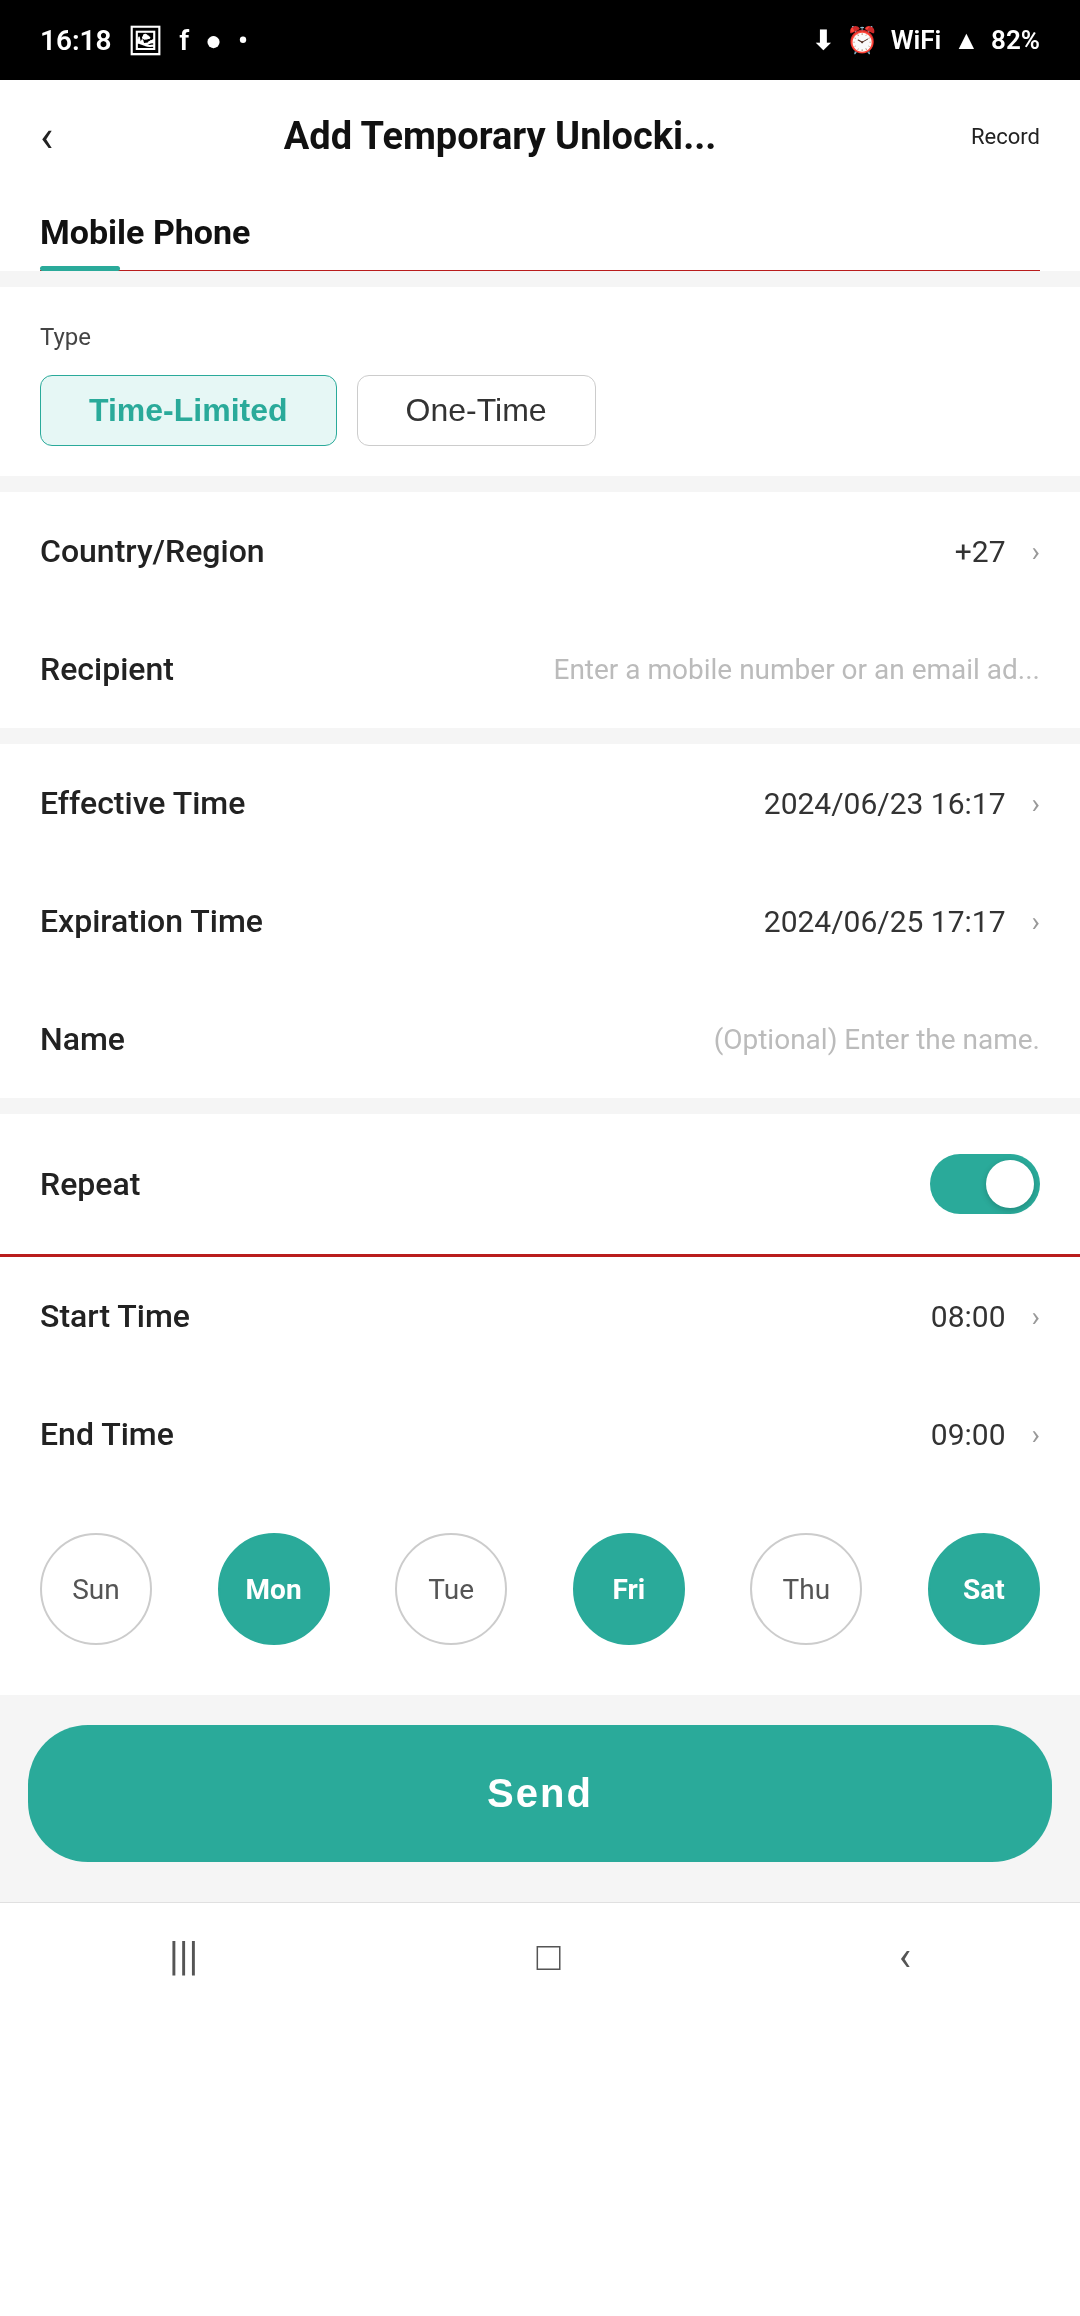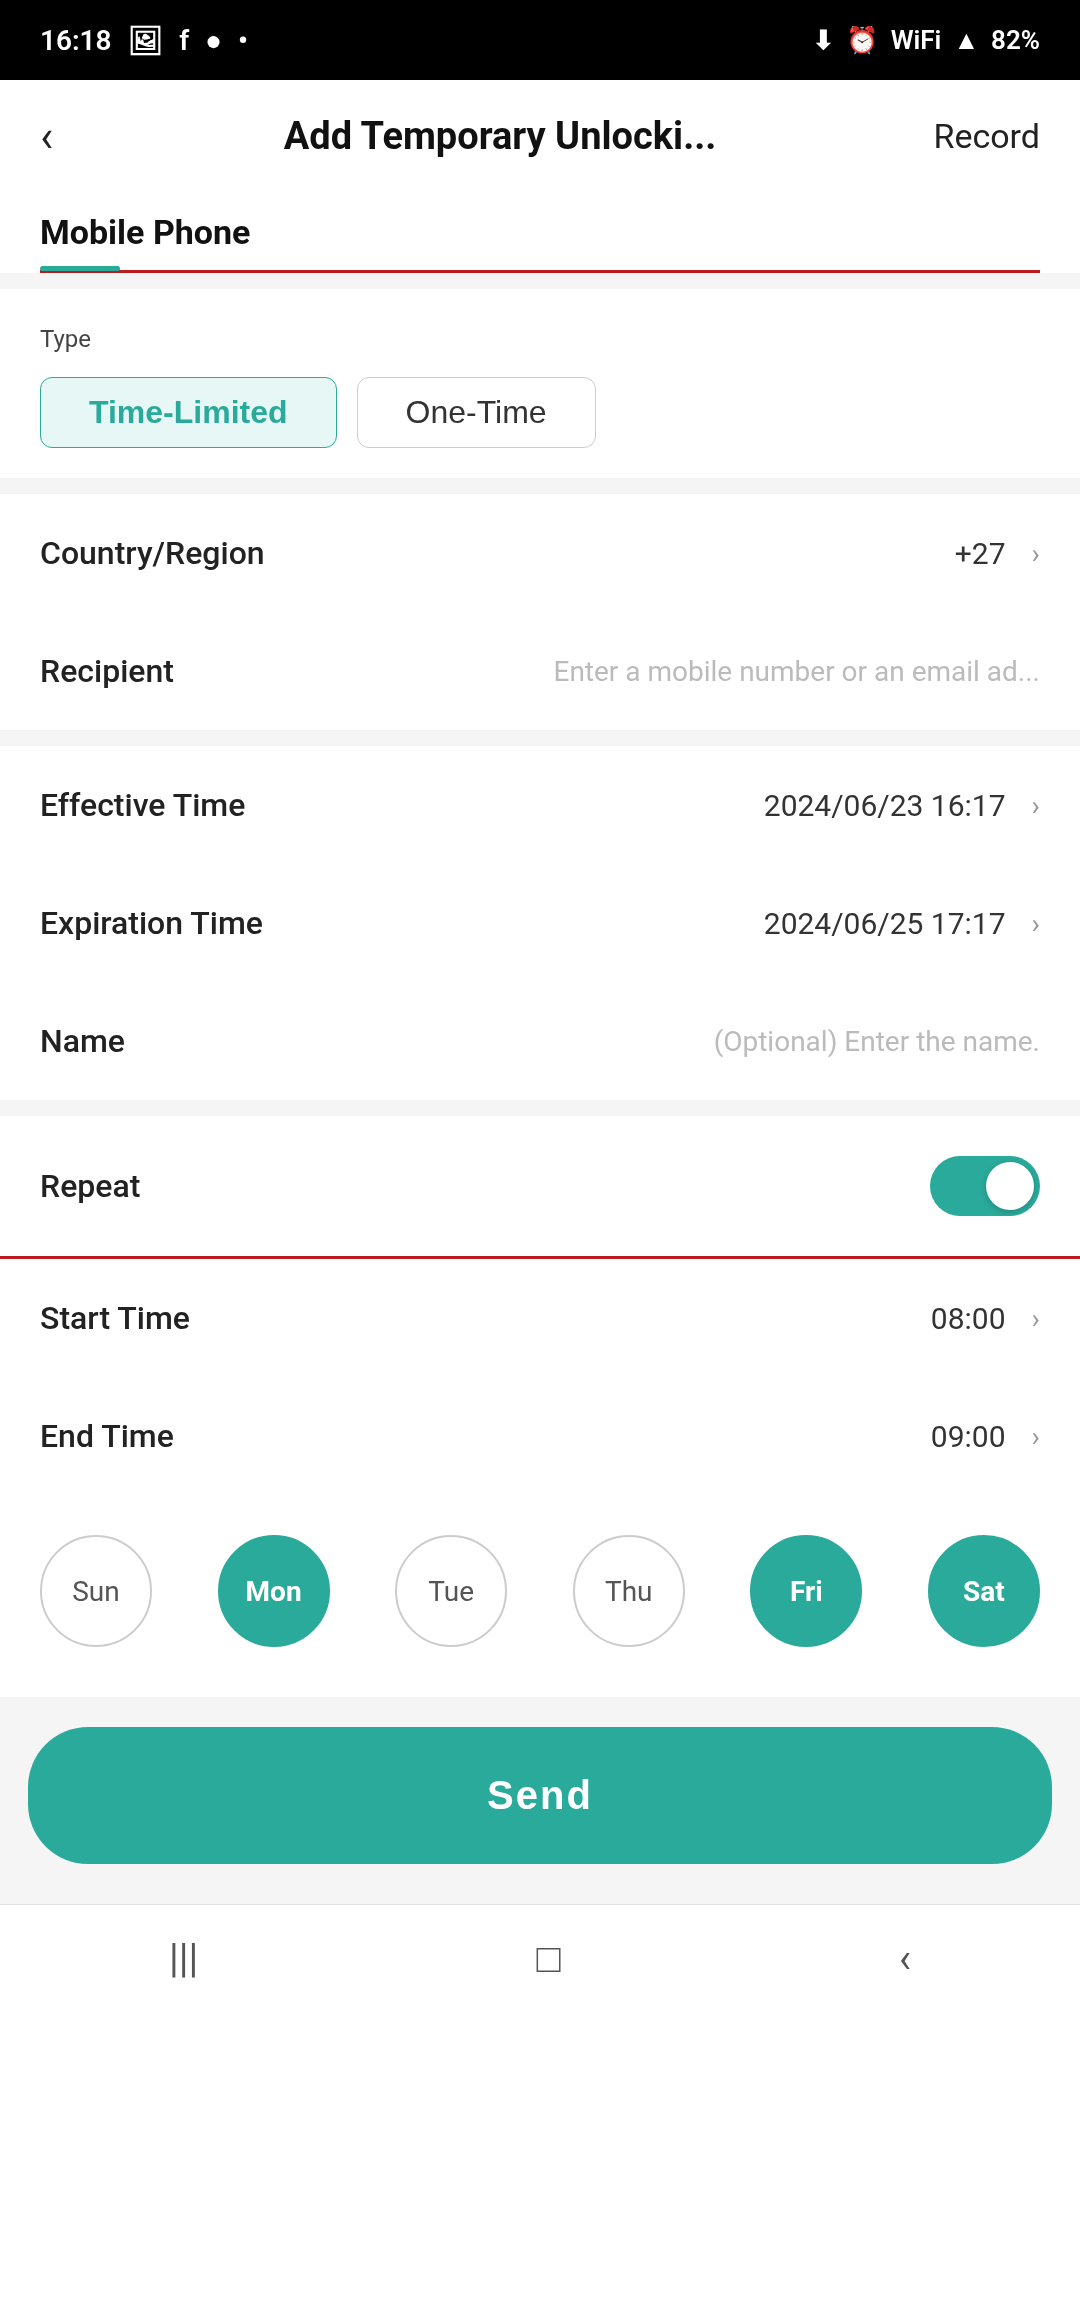--- a/index.html
+++ b/index.html
@@ -44,37 +44,37 @@
       width: 60px;
     }
     .nav-title {
       font-size: 38px;
       font-weight: 700;
       color: #111;
       flex: 1;
       text-align: center;
     }
     .nav-record {
-      font-size: 34px;
+      font-size: 22px;
       color: #222;
       cursor: pointer;
       width: 140px;
       text-align: right;
     }
 
     
     .tab-section {
       padding: 10px 40px 0;
       background: #fff;
     }
     .tab-label-row {
       display: flex;
       align-items: center;
       gap: 0;
-      border-bottom: 3px solid #b91c1c;
+      border-bottom: 1px solid #b91c1c;
       padding-bottom: 0;
     }
     .tab-item {
       font-size: 34px;
       font-weight: 700;
       color: #111;
       padding: 10px 0 18px;
       margin-right: 60px;
       position: relative;
       cursor: pointer;
@@ -379,22 +379,22 @@
       <span>09:00</span>
       <span class="chevron">›</span>
     </span>
   </div>
 </div>
 
 <div class="days-row">
   <div class="day-circle">Sun</div>
   <div class="day-circle active">Mon</div>
   <div class="day-circle">Tue</div>
+  <div class="day-circle active">Fri</div>
   <div class="day-circle">Thu</div>
-  <div class="day-circle active">Fri</div>
   <div class="day-circle active">Sat</div>
 </div>
 
 <div class="send-section">
   <button class="send-btn">Send</button>
 </div>
 
 <div class="bottom-nav">
   <span class="bottom-icon">|||</span>
   <span class="bottom-icon">□</span>

